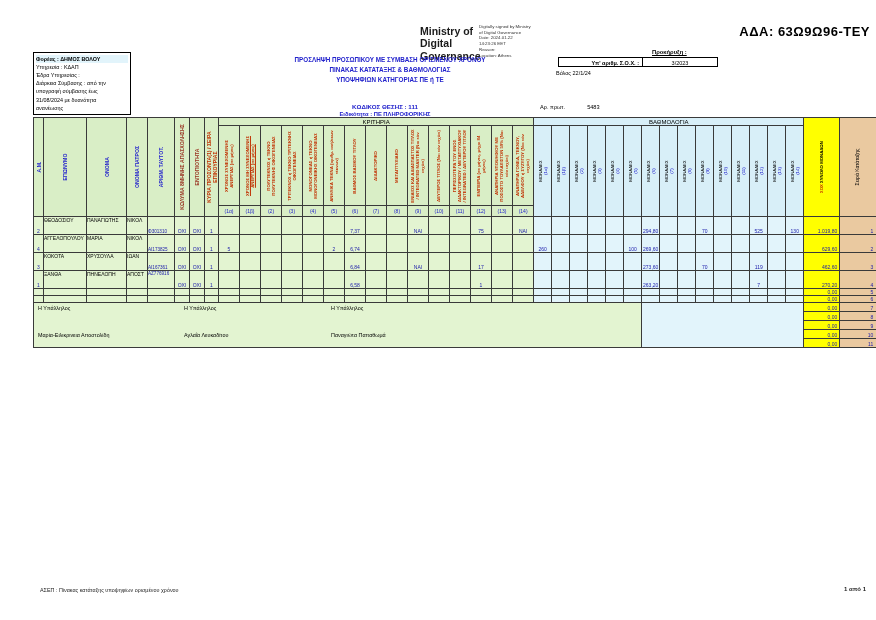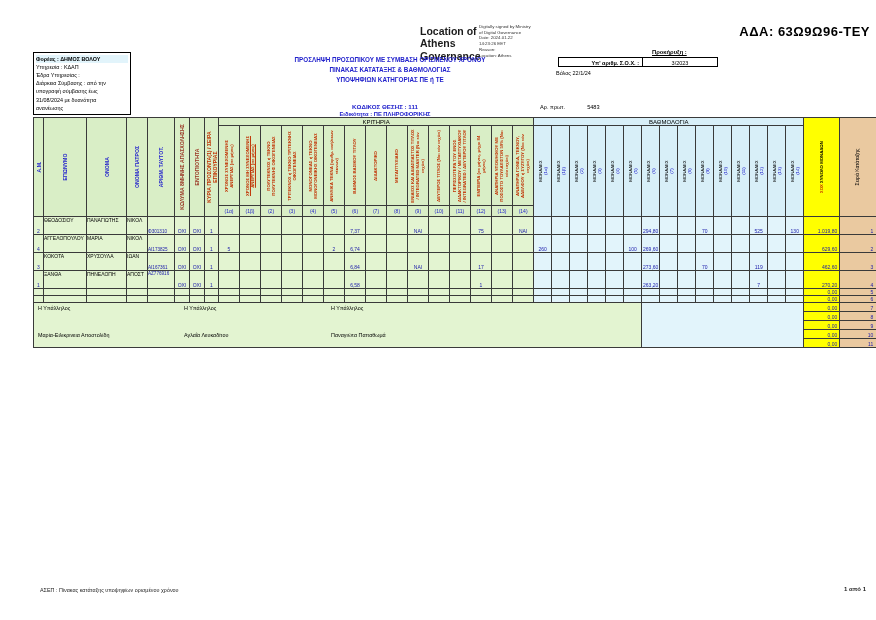--- a/index.html
+++ b/index.html
@@ -54,22 +54,22 @@
   .footer-right{position:absolute;right:10px;top:586px;font-size:6px;font-weight:bold;color:#222;}
 </style>
 </head>
 <body>
 
 <div class="page">
 
   <div class="ada">ΑΔΑ: 63Ω9Ω96-ΤΕΥ</div>
 
   <div class="ministry">
-    <div>Location of</div>
-    <div>Athens</div>
+    <div>Ministry of</div>
+    <div>Digital</div>
     <div>Governance</div>
   </div>
 
   <div class="digisig">
     <div>Digitally signed by Ministry</div>
     <div>of Digital Governance</div>
     <div>Date: 2024.01.22</div>
     <div>14:23:26 EET</div>
     <div>Reason:</div>
     <div>Location: Athens</div>

